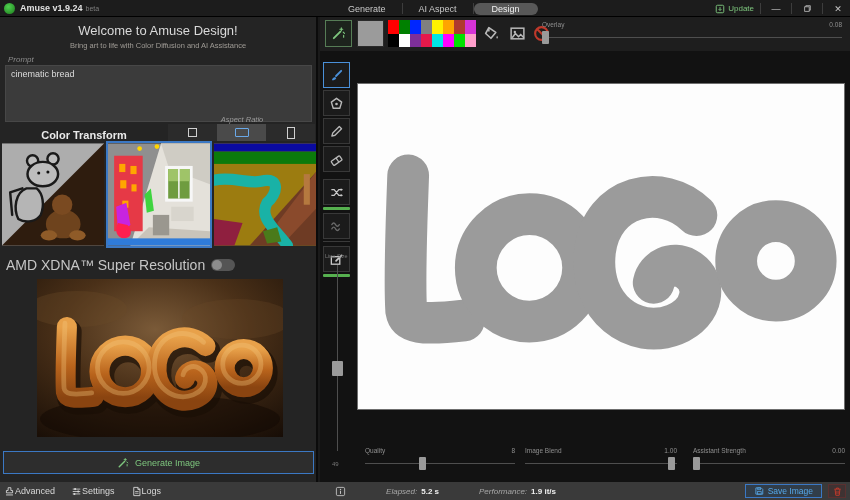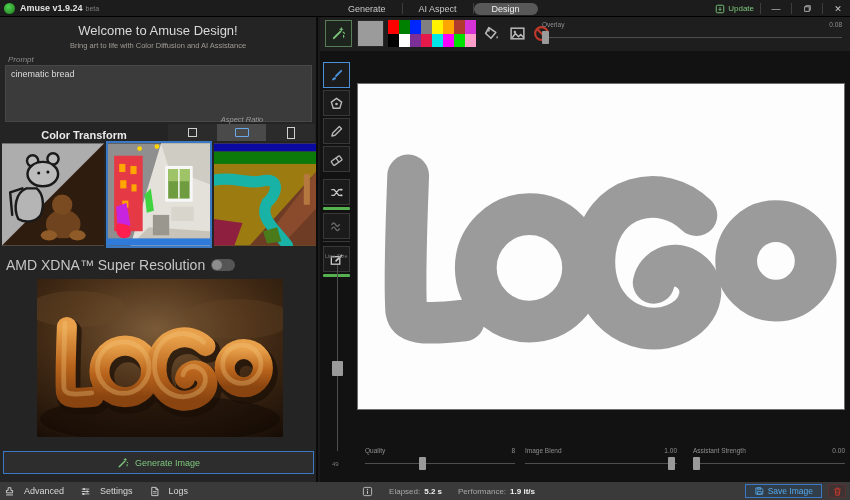--- a/index.html
+++ b/index.html
@@ -77,24 +77,24 @@
   .canvas{position:absolute;left:37px;top:66px;width:488px;height:327px;background:#fdfdfd;border:1px solid #6e6e6e;}
   .canvas svg{display:block;width:100%;height:100%;}
 
   .hslider{position:absolute;top:430px;height:24px;}
   .hs-quality{left:45px;width:150px;}
   .hs-blend{left:205px;width:152px;}
   .hs-assist{left:373px;width:152px;}
 
   
   .statusbar{position:absolute;left:0;right:0;bottom:0;height:18px;background:#3a3a3a;display:flex;align-items:center;padding:0 4px;}
-  .sb-item{display:flex;align-items:center;gap:9px;color:#d8d8d8;font-size:9px;margin-right:16px;}
+  .sb-item{display:flex;align-items:center;gap:0;color:#d8d8d8;font-size:9px;margin-right:16px;}
   .sb-info{margin-left:158px;display:flex;align-items:center;color:#c2c2c2;}
   .sb-metric{display:flex;align-items:center;gap:4px;margin-left:16px;}
-  .sb-metric .m-label{font-size:8px;color:#a8a8a8;}
+  .sb-metric .m-label{font-size:8px;font-style:italic;color:#a8a8a8;margin-left:24px;}
   .sb-metric .m-value{font-size:8px;font-weight:bold;color:#efefef;}
   .save-btn{margin-left:auto;display:flex;align-items:center;gap:4px;border:1px solid #3b78c4;color:#55a7e8;font-size:8.5px;height:14px;padding:0 8px;background:#313d49;}
   .trash-btn{margin-left:6px;width:18px;height:14px;display:flex;align-items:center;justify-content:center;background:#3f3232;border:1px solid #5a3030;}
 </style>
 </head>
 <body>
 
 <div id="app">
 
   <svg width="0" height="0" style="position:absolute">

